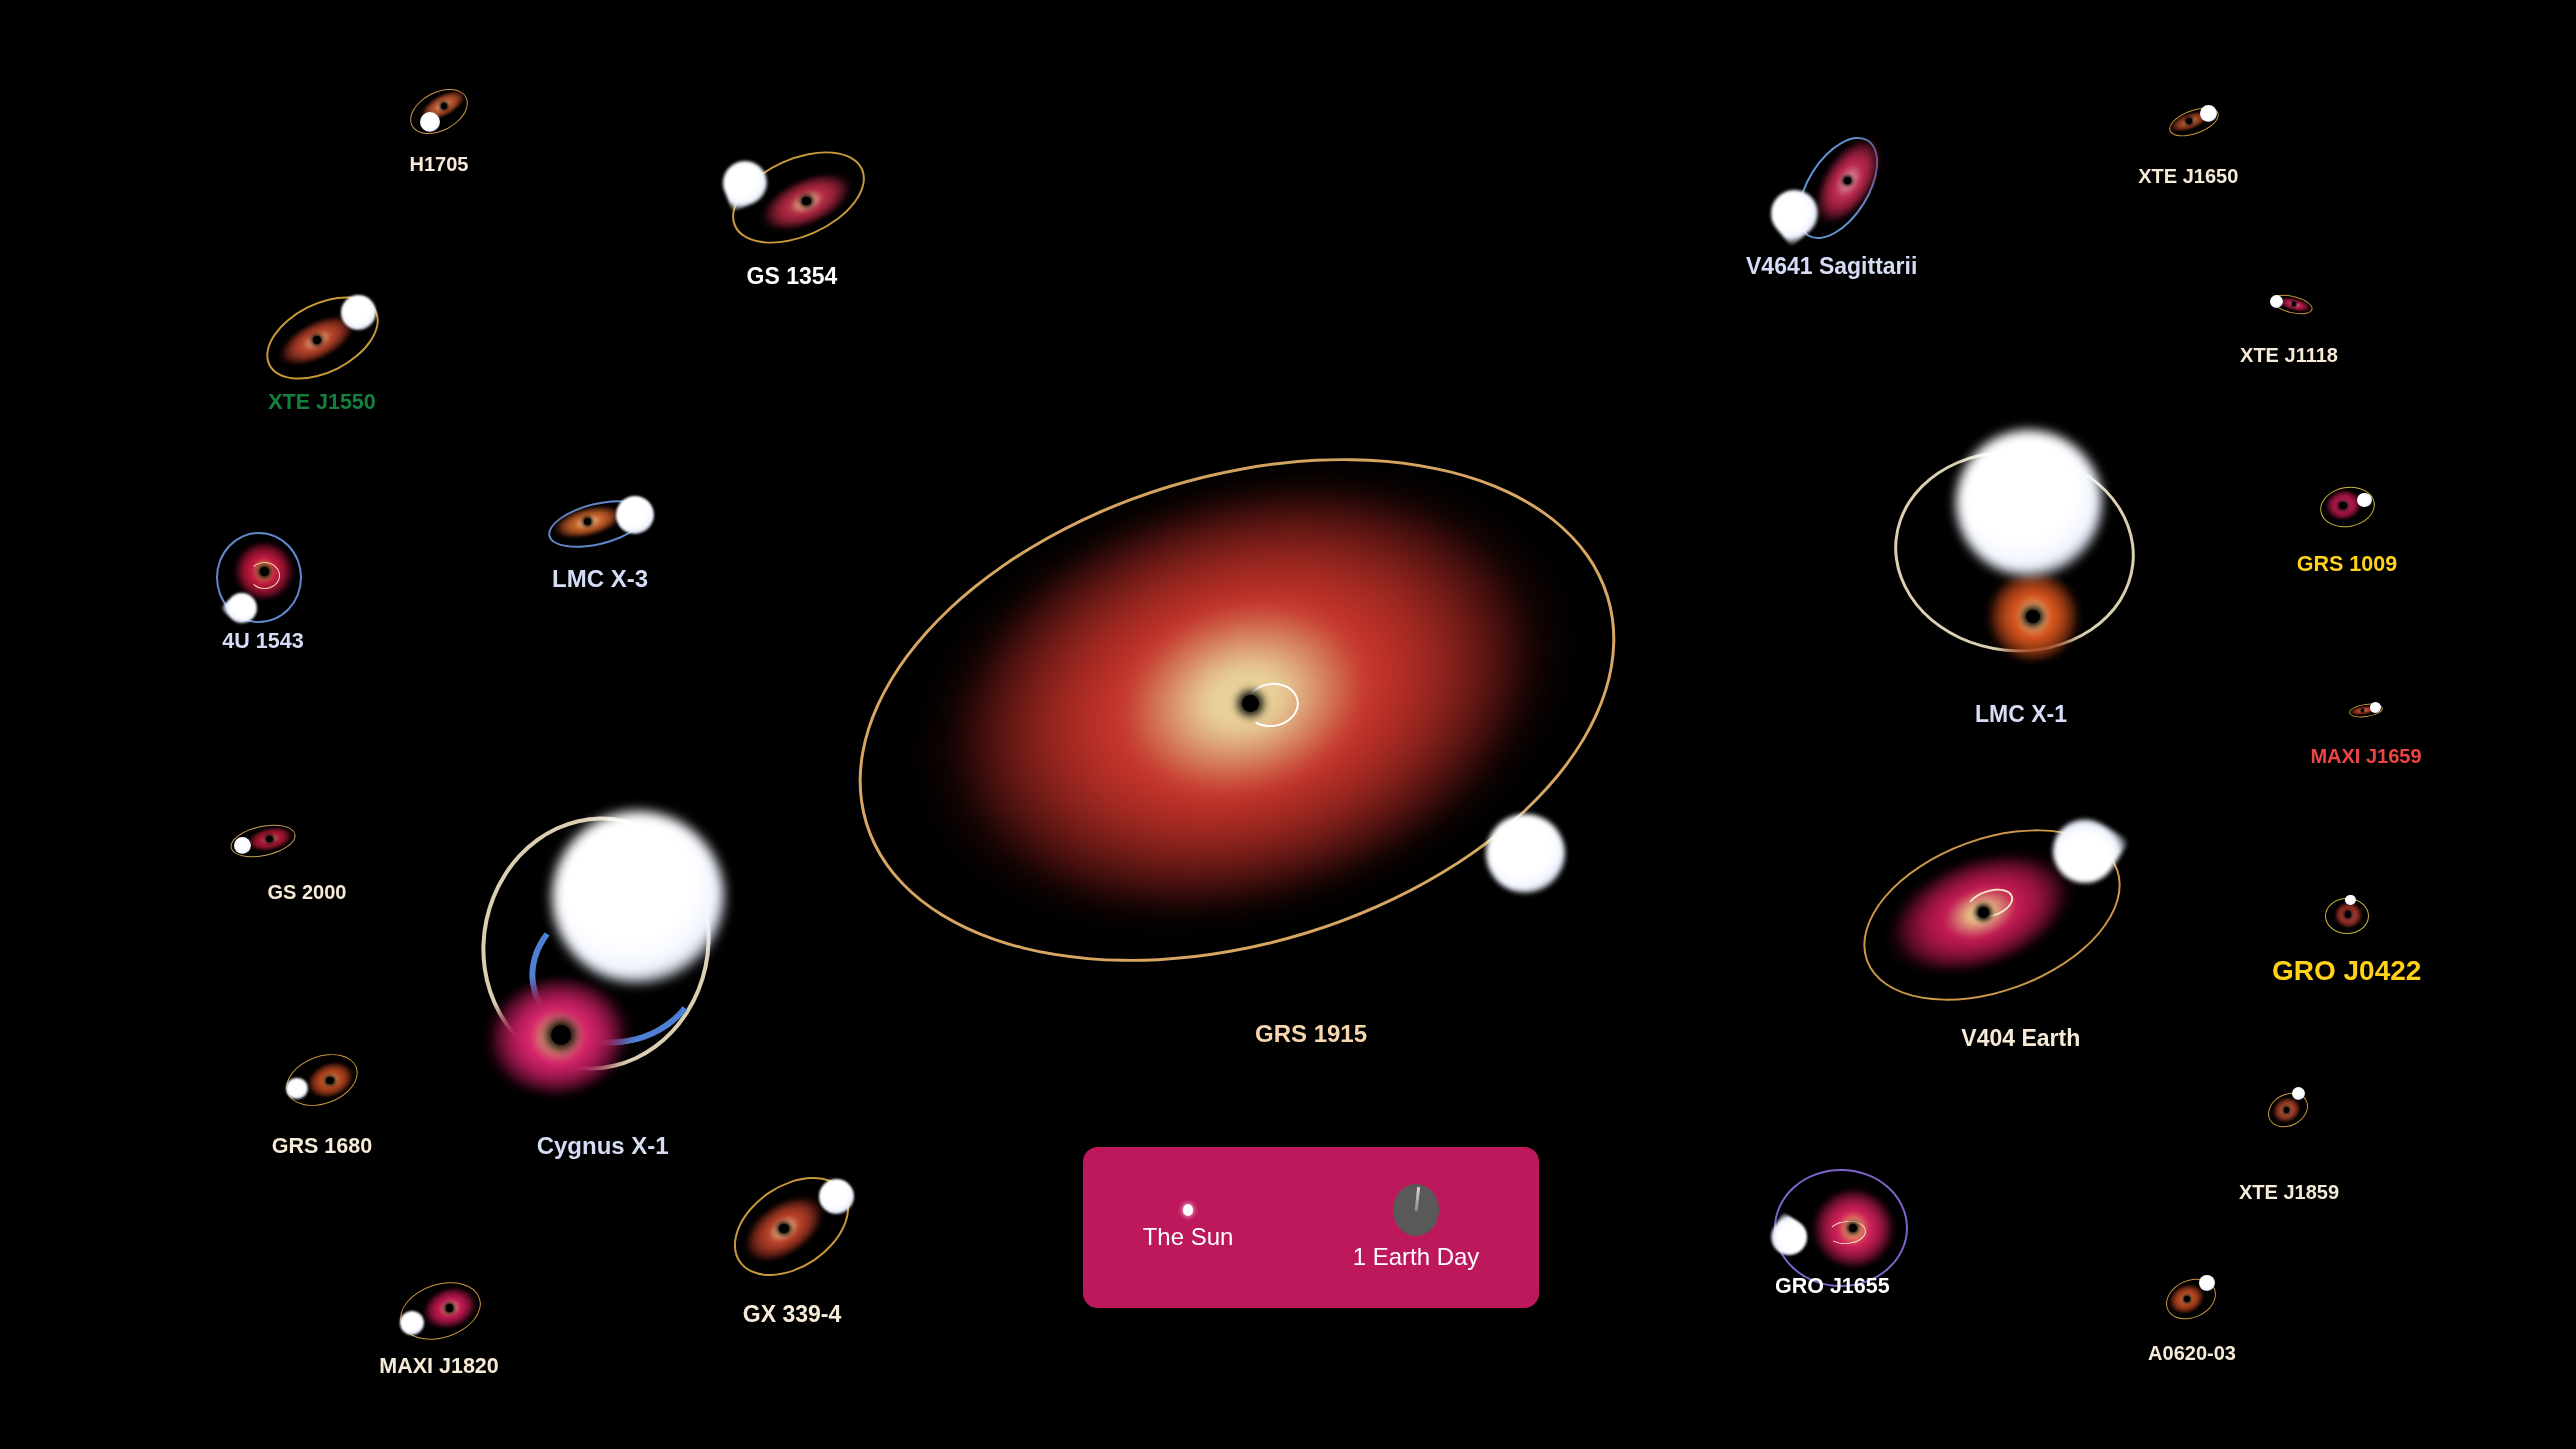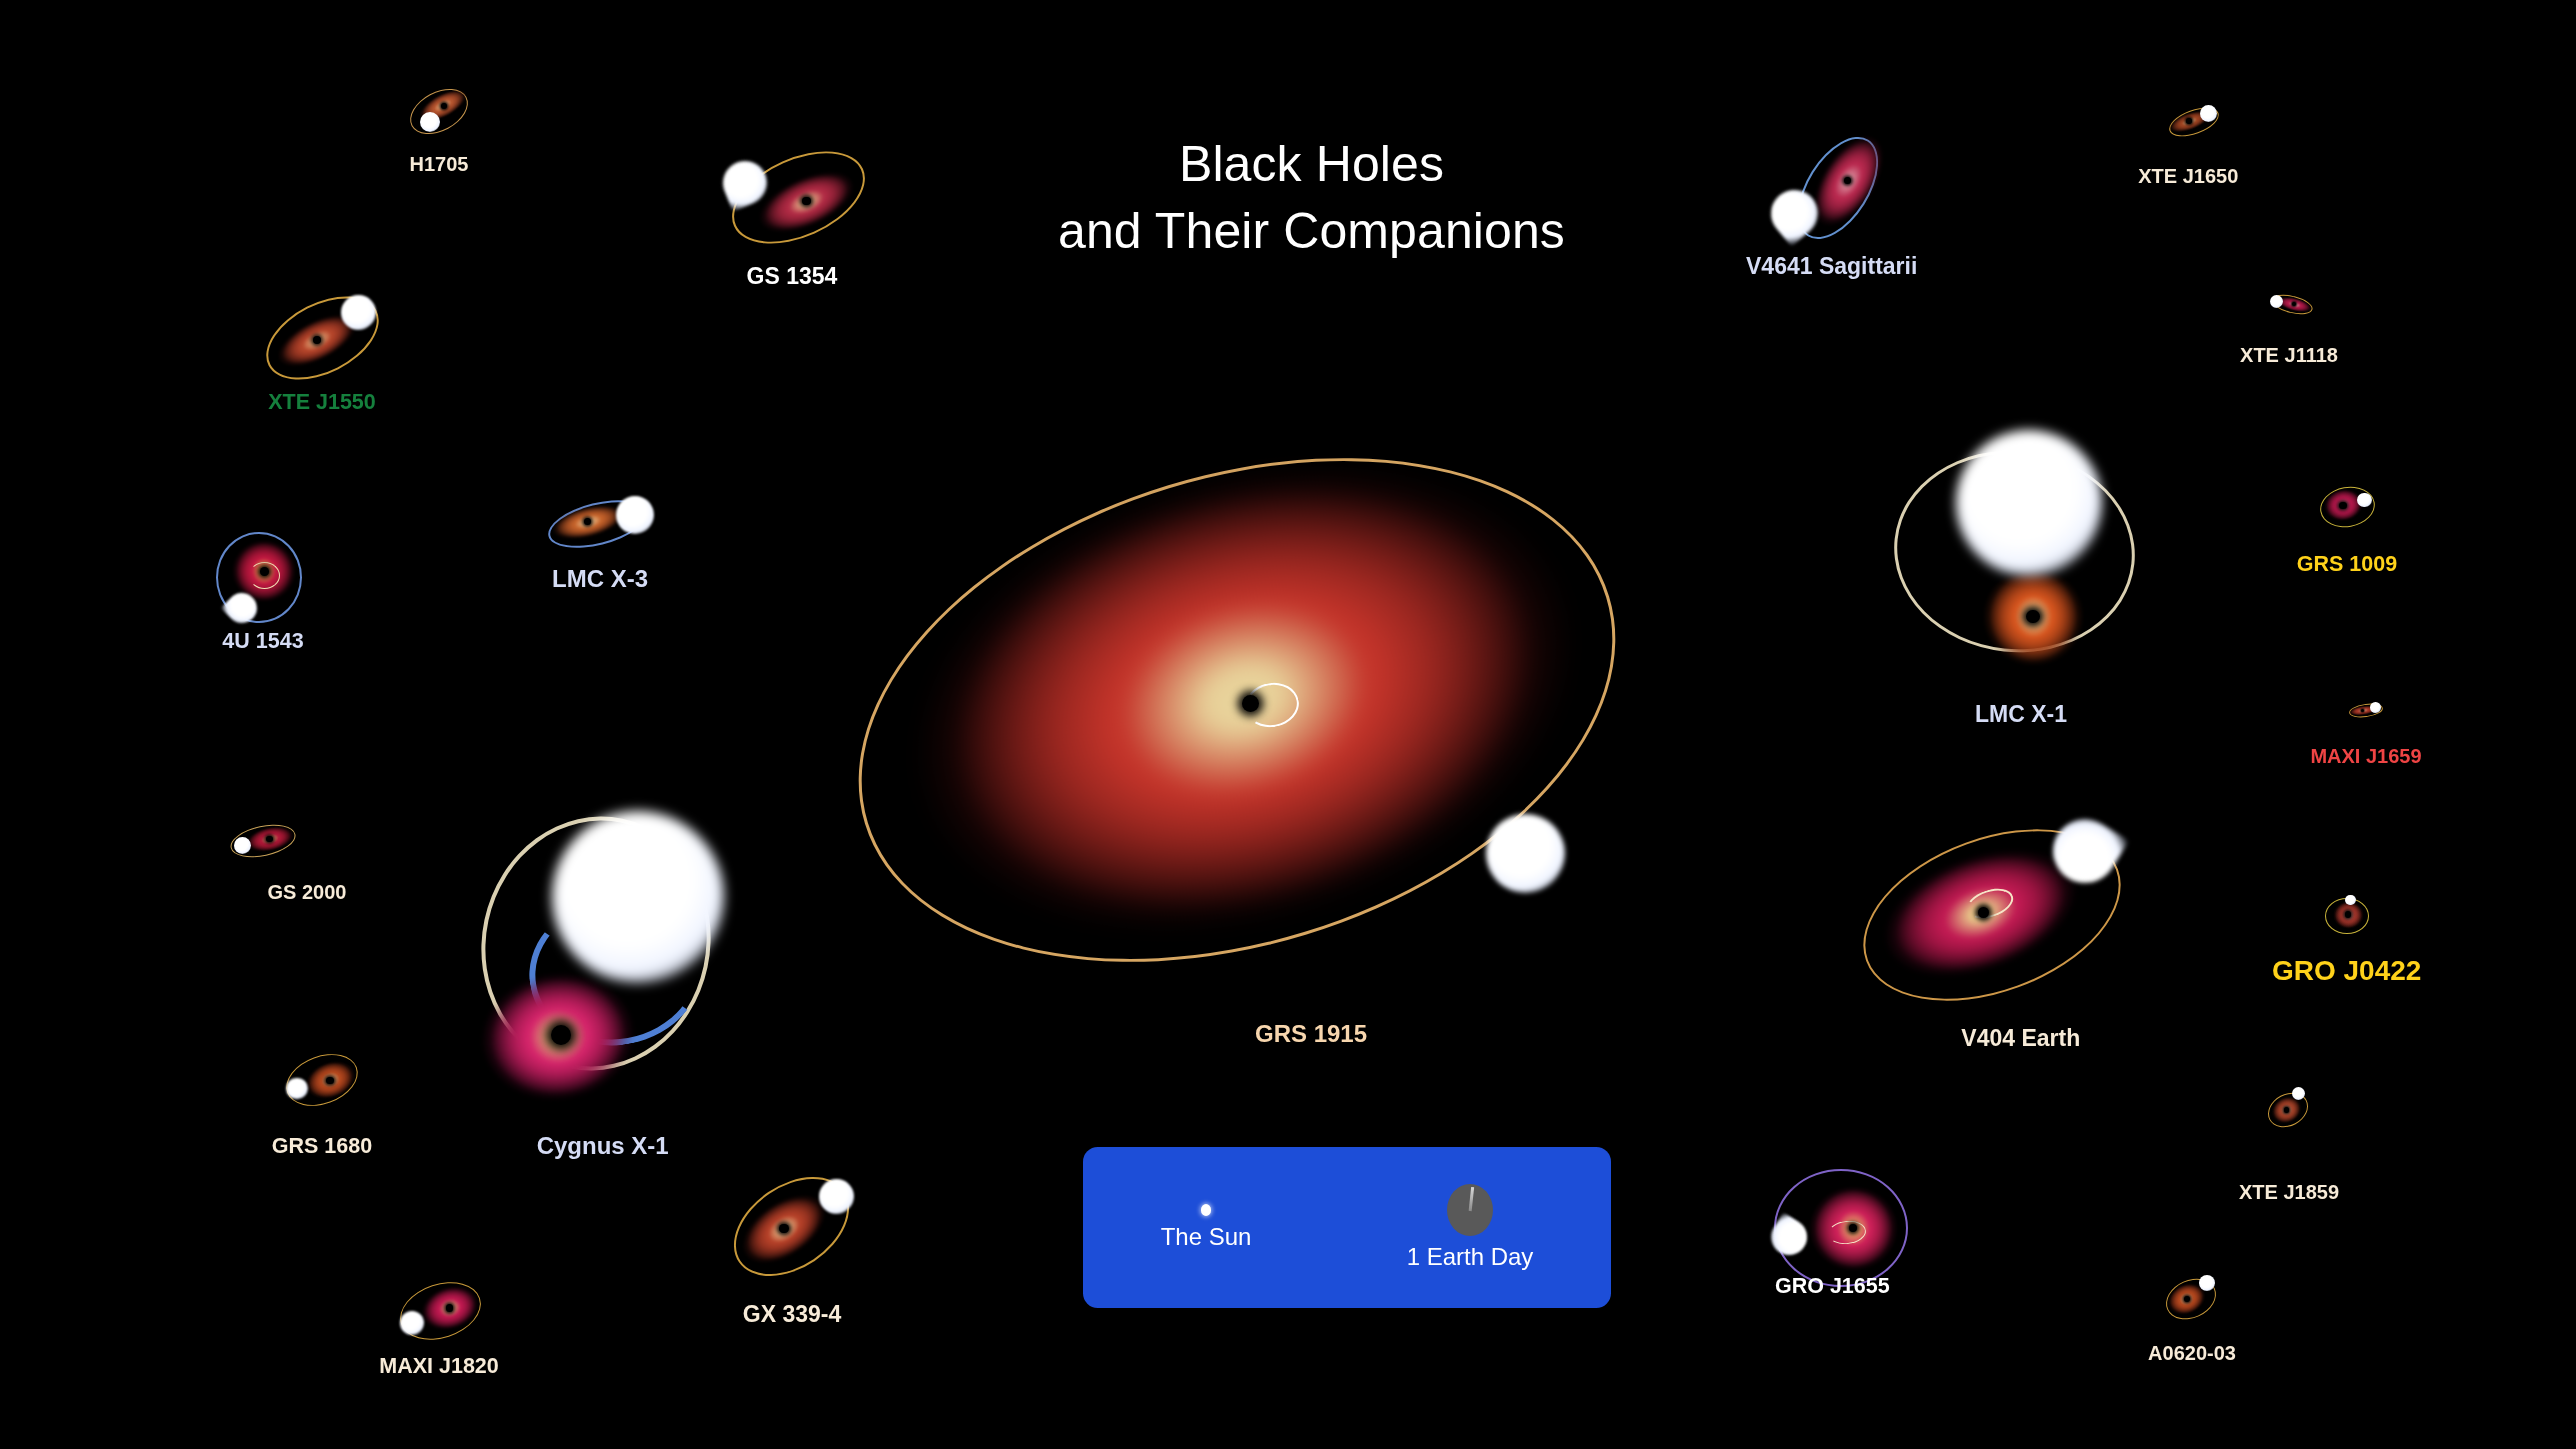--- a/index.html
+++ b/index.html
@@ -73,22 +73,20 @@
     position:absolute; left:50%; top:2.7px; width:2.7px; height:24px;
     background:linear-gradient(to bottom,#d8d8d8,#8a8a8a);
     transform:translateX(-50%) rotate(6deg); transform-origin:bottom center;
   }
 </style>
 </head>
 <body>
 
 <div id="stage">
 
-  <div class="title" style="left: 842px; top: 131px; width: 939px; font-size: 50px; color: rgb(255, 255, 255);">Black Holes
-and Their Companions</div>
 
   <div id="systems-layer">
       <div class="system" style="left: 439px; top: 111px; width: 0px; height: 0px;">
         <div class="part orbit" style="width: 62px; height: 39px; margin-left: -31px; margin-top: -19.5px; border-width: 1.7px; border-color: rgb(216, 163, 84); transform: rotate(-28deg); opacity: 0.92;"></div>
         <div class="part disk" style="width: 52px; height: 23px; margin-left: -22px; margin-top: -17px; transform: rotate(-28deg); background: radial-gradient(30% 34%, rgb(232, 168, 120) 0%, rgb(232, 168, 120) 18%, rgba(0, 0, 0, 0) 62%), radial-gradient(50% 52%, rgb(180, 84, 46) 0%, rgb(180, 84, 46) 40%, rgba(0, 0, 0, 0) 88%), radial-gradient(50% 50%, rgb(90, 30, 16) 55%, rgba(0, 0, 0, 0) 100%); filter: blur(0.7px);"></div>
         <div class="part bh" style="width: 6px; height: 6px; margin-left: 2.3px; margin-top: -8.4px; box-shadow: rgba(0, 0, 0, 0.95) 0px 0px 3px 1.5px;"></div>
         <div class="part star" style="width: 20px; height: 20px; margin-left: -19.5px; margin-top: 1.3px; background: radial-gradient(circle at 44% 40%, rgb(255, 255, 255) 0%, rgb(255, 255, 255) 46%, rgb(238, 243, 255) 66%, rgba(214, 226, 255, 0.25) 84%, rgba(0, 0, 0, 0) 100%); filter: blur(0.7px);"></div>
         <div class="label" style="left: 0px; top: 42px; color: rgb(247, 235, 216); font-size: 20px;">H1705</div>
       </div>
       <div class="system" style="left: 792px; top: 195px; width: 0px; height: 0px;">
@@ -238,21 +236,21 @@
       </div>
       <div class="system" style="left: 2192px; top: 1295px; width: 0px; height: 0px;">
         <div class="part orbit" style="width: 52px; height: 38px; margin-left: -27.5px; margin-top: -14.8px; border-width: 1.5px; border-color: rgb(217, 166, 63); transform: rotate(-24deg); opacity: 0.92;"></div>
         <div class="part disk" style="width: 39px; height: 29.5px; margin-left: -25px; margin-top: -10.7px; transform: rotate(-24deg); background: radial-gradient(30% 34%, rgb(234, 168, 120) 0%, rgb(234, 168, 120) 18%, rgba(0, 0, 0, 0) 62%), radial-gradient(50% 52%, rgb(180, 72, 30) 0%, rgb(180, 72, 30) 40%, rgba(0, 0, 0, 0) 88%), radial-gradient(50% 50%, rgb(86, 26, 12) 55%, rgba(0, 0, 0, 0) 100%); filter: blur(0.7px);"></div>
         <div class="part bh" style="width: 6px; height: 6px; margin-left: -8.4px; margin-top: 1px; box-shadow: rgba(0, 0, 0, 0.95) 0px 0px 3px 1.5px;"></div>
         <div class="part star" style="width: 16px; height: 16px; margin-left: 6.7px; margin-top: -20px; background: radial-gradient(circle at 44% 40%, rgb(255, 255, 255) 0%, rgb(255, 255, 255) 46%, rgb(238, 243, 255) 66%, rgba(214, 226, 255, 0.25) 84%, rgba(0, 0, 0, 0) 100%); filter: blur(0.7px);"></div>
         <div class="label" style="left: 0px; top: 47px; color: rgb(247, 235, 216); font-size: 20px;">A0620-03</div>
       </div>
     </div>
 
-  <div class="legend" style="left: 1083px; top: 1147px; width: 528px; height: 161px; background: #1d4ed8;">
+  <div class="legend" style="left: 1083px; top: 1147px; width: 456px; height: 161px; background: #be185d;">
     <div class="legend-items">
       <div class="legend-item">
         <div class="legend-glyph">
           <div class="sun-dot"></div>
         </div>
         <div class="legend-text">The Sun</div>
       </div>
       <div class="legend-item">
         <div class="legend-glyph">
           <div class="day-pie">

